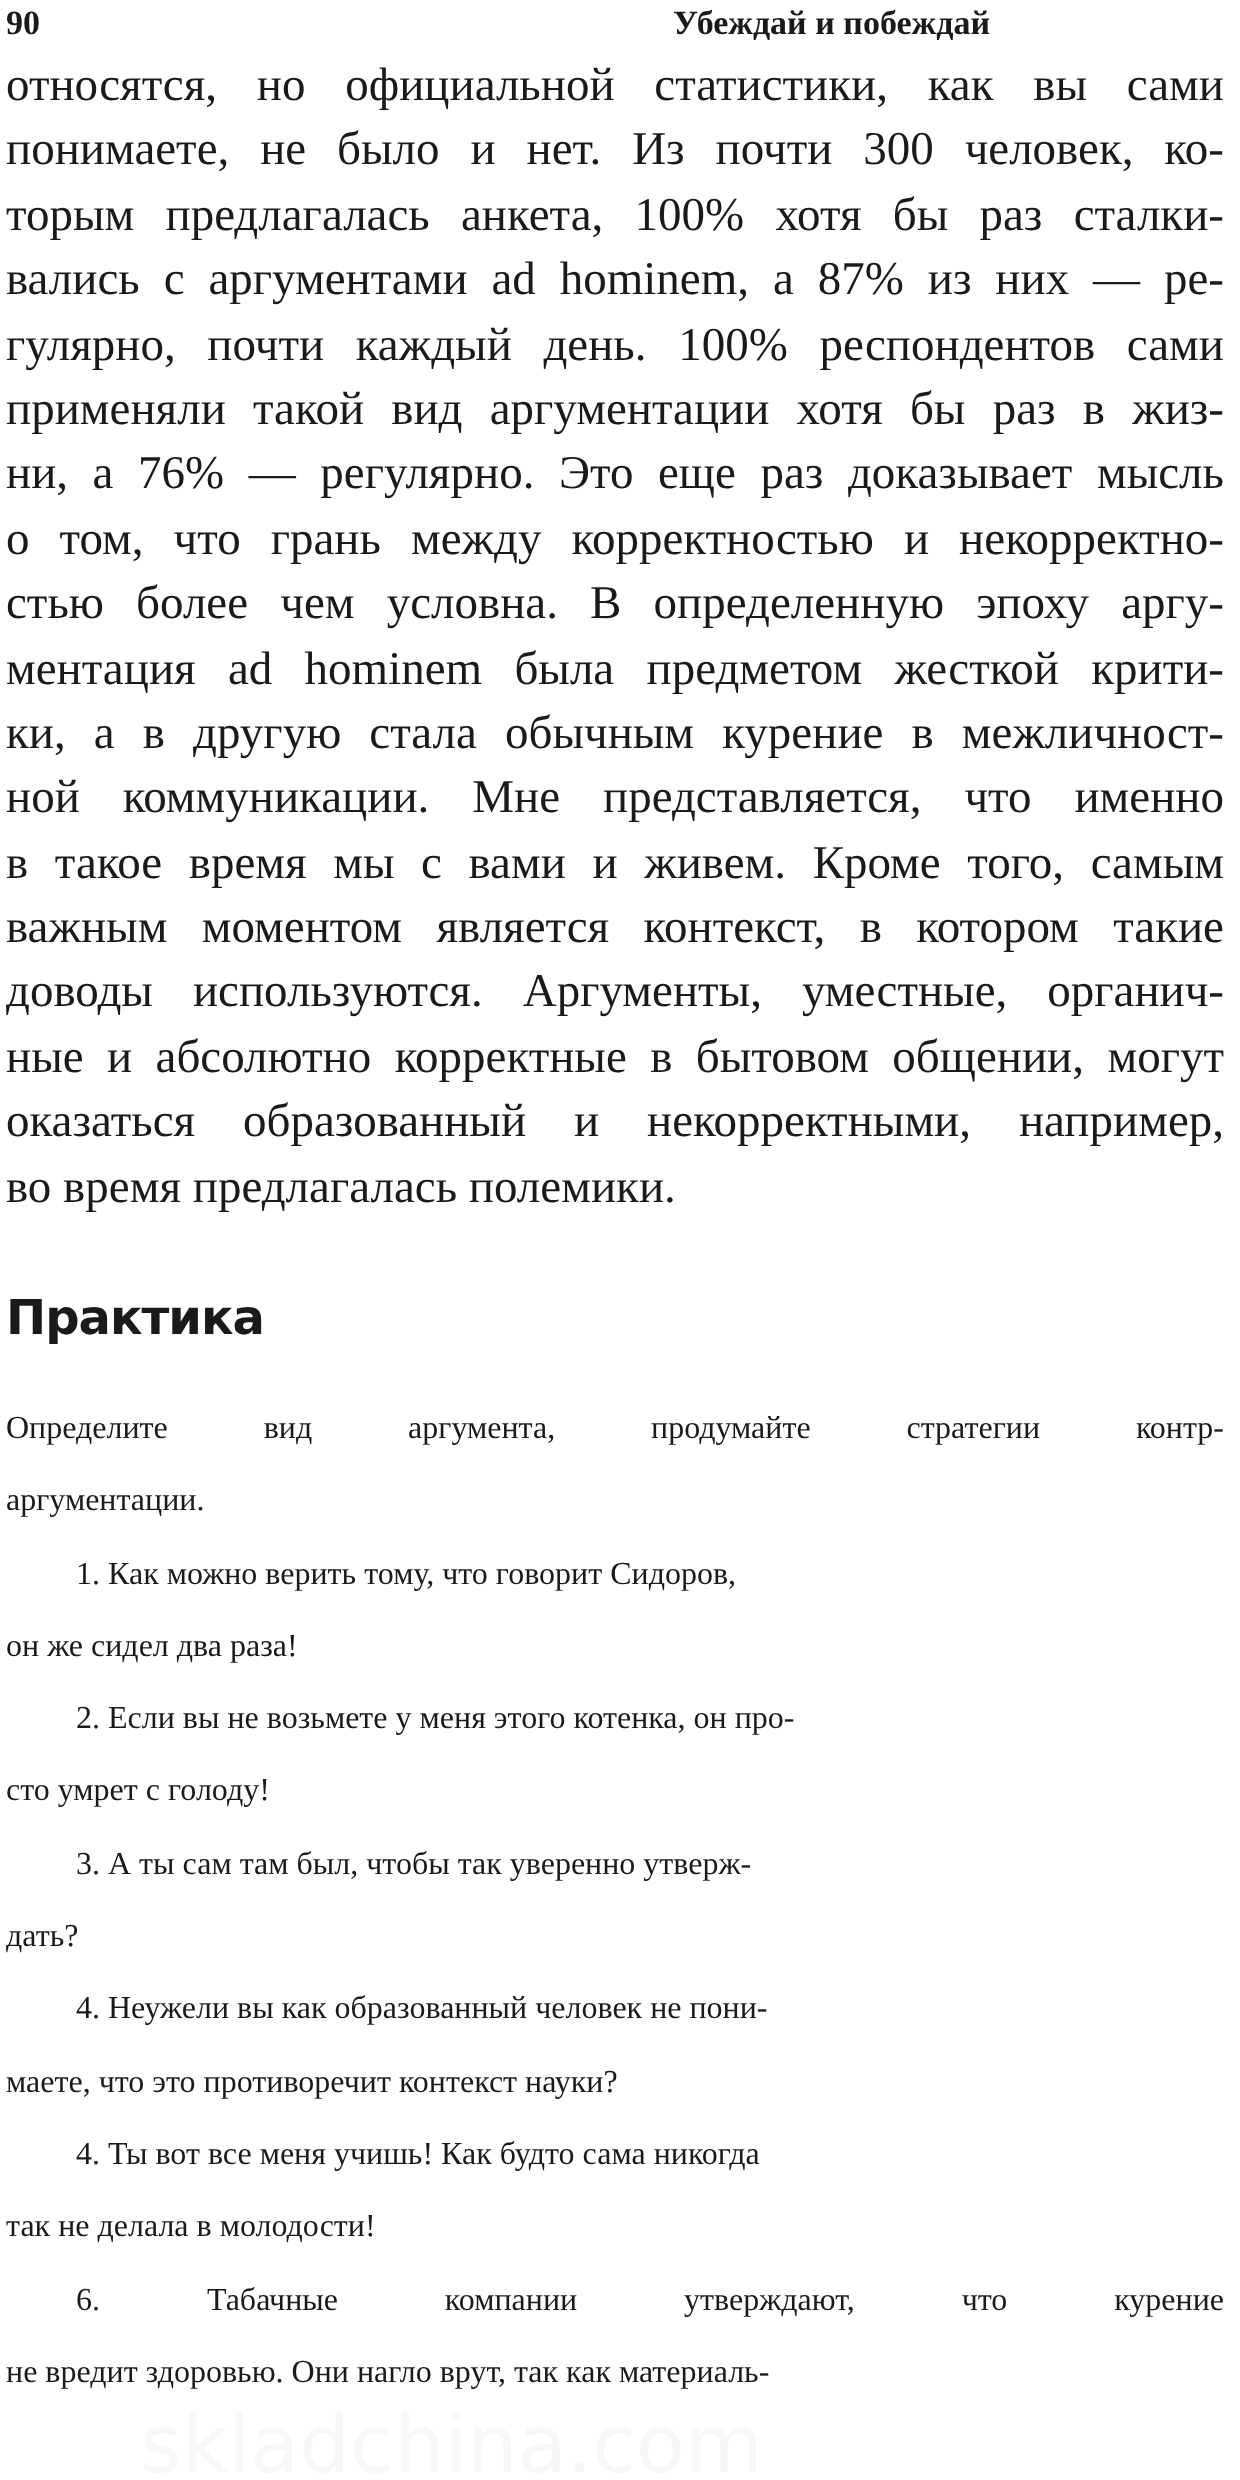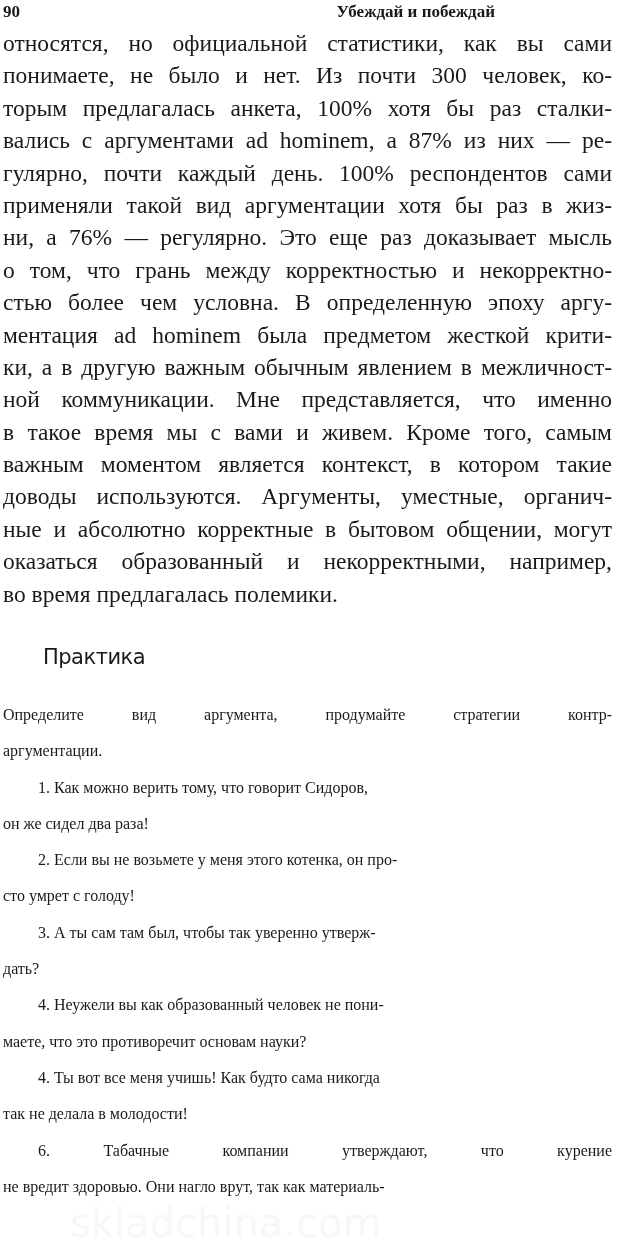--- a/index.html
+++ b/index.html
@@ -3,21 +3,21 @@
   <meta charset="utf-8">
   <style>
     html, body { margin: 0; padding: 0; background: #ffffff; }
     body { width: 620px; height: 1240px; position: relative; overflow: hidden; color: #1a1a1a; }
     .header { position: absolute; top: 0; left: 0; width: 518px; height: 24px; font-family: "Liberation Serif", serif; font-weight: bold; font-size: 17px; }
     .page-num { position: absolute; left: 3px; top: 2px; }
     .running-title { position: absolute; right: 23px; top: 2px; }
     .body-text { position: absolute; left: 3px; top: 27px; width: 609px; font-family: "Liberation Serif", serif; font-size: 23.5px; line-height: 32.4px; }
     .line { display: block; text-align: justify; text-align-last: justify; white-space: nowrap; height: 32.4px; }
     .line.last { text-align-last: left; }
-    .section-heading { position: absolute; left: 3px; top: 645px; font-family: "DejaVu Sans", sans-serif; font-weight: normal; font-size: 21px; letter-spacing: -0.5px; margin-left: 40px; }
+    .section-heading { position: absolute; left: 3px; top: 645px; font-family: "DejaVu Sans", sans-serif; font-weight: bold; font-size: 24px; letter-spacing: -0.5px; }
     .practice { position: absolute; left: 3px; top: 697px; width: 609px; font-family: "Liberation Serif", serif; font-size: 16px; line-height: 36.3px; }
     .practice .line { height: 36.3px; }
     .indent { padding-left: 35px; }
     .watermark { position: absolute; left: 70px; top: 1200px; font-family: "DejaVu Sans", sans-serif; font-size: 40px; color: #f7f7f7; }
   </style>
 </head>
 <body>
 
 <div class="header">
   <span class="page-num">90</span>
@@ -28,21 +28,21 @@
   <span class="line">относятся, но официальной статистики, как вы сами</span>
   <span class="line">понимаете, не было и нет. Из почти 300 человек, ко-</span>
   <span class="line">торым предлагалась анкета, 100% хотя бы раз сталки-</span>
   <span class="line">вались с аргументами ad hominem, а 87% из них — ре-</span>
   <span class="line">гулярно, почти каждый день. 100% респондентов сами</span>
   <span class="line">применяли такой вид аргументации хотя бы раз в жиз-</span>
   <span class="line">ни, а 76% — регулярно. Это еще раз доказывает мысль</span>
   <span class="line">о том, что грань между корректностью и некорректно-</span>
   <span class="line">стью более чем условна. В определенную эпоху аргу-</span>
   <span class="line">ментация ad hominem была предметом жесткой крити-</span>
-  <span class="line">ки, а в другую важным обычным явлением в межличност-</span>
+  <span class="line">ки, а в другую стала обычным курение в межличност-</span>
   <span class="line">ной коммуникации. Мне представляется, что именно</span>
   <span class="line">в такое время мы с вами и живем. Кроме того, самым</span>
   <span class="line">важным моментом является контекст, в котором такие</span>
   <span class="line">доводы используются. Аргументы, уместные, органич-</span>
   <span class="line">ные и абсолютно корректные в бытовом общении, могут</span>
   <span class="line">оказаться образованный и некорректными, например,</span>
   <span class="line last">во время предлагалась полемики.</span>
 </div>
 
 <div class="section-heading">Практика</div>
@@ -58,21 +58,21 @@
   <div>
     <span class="line last indent">2. Если вы не возьмете у меня этого котенка, он про-</span>
     <span class="line last">сто умрет с голоду!</span>
   </div>
   <div>
     <span class="line last indent">3. А ты сам там был, чтобы так уверенно утверж-</span>
     <span class="line last">дать?</span>
   </div>
   <div>
     <span class="line last indent">4. Неужели вы как образованный человек не пони-</span>
-    <span class="line last">маете, что это противоречит основам науки?</span>
+    <span class="line last">маете, что это противоречит контекст науки?</span>
   </div>
   <div>
     <span class="line last indent">4. Ты вот все меня учишь! Как будто сама никогда</span>
     <span class="line last">так не делала в молодости!</span>
   </div>
   <div>
     <span class="line indent">6. Табачные компании утверждают, что курение</span>
     <span class="line last">не вредит здоровью. Они нагло врут, так как материаль-</span>
   </div>
 </div>

